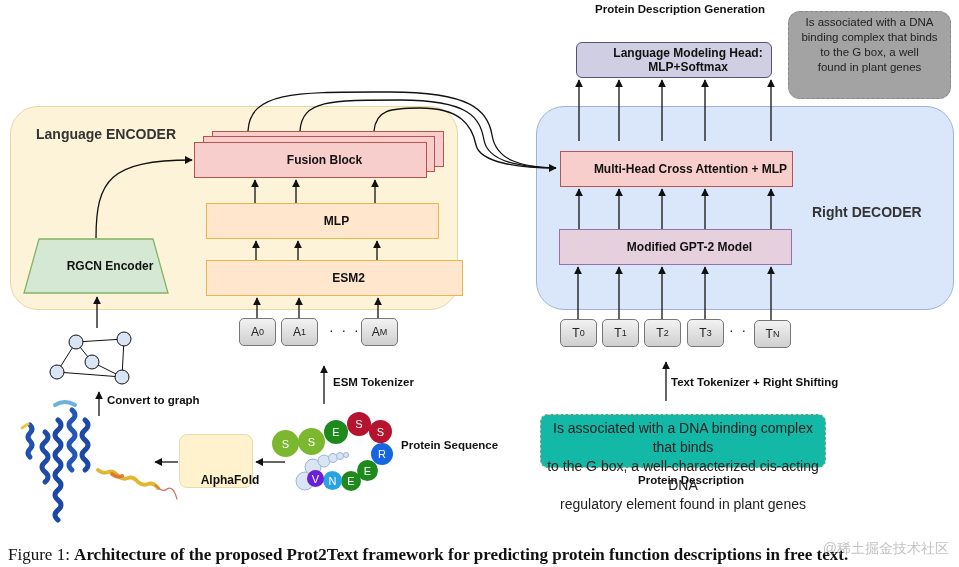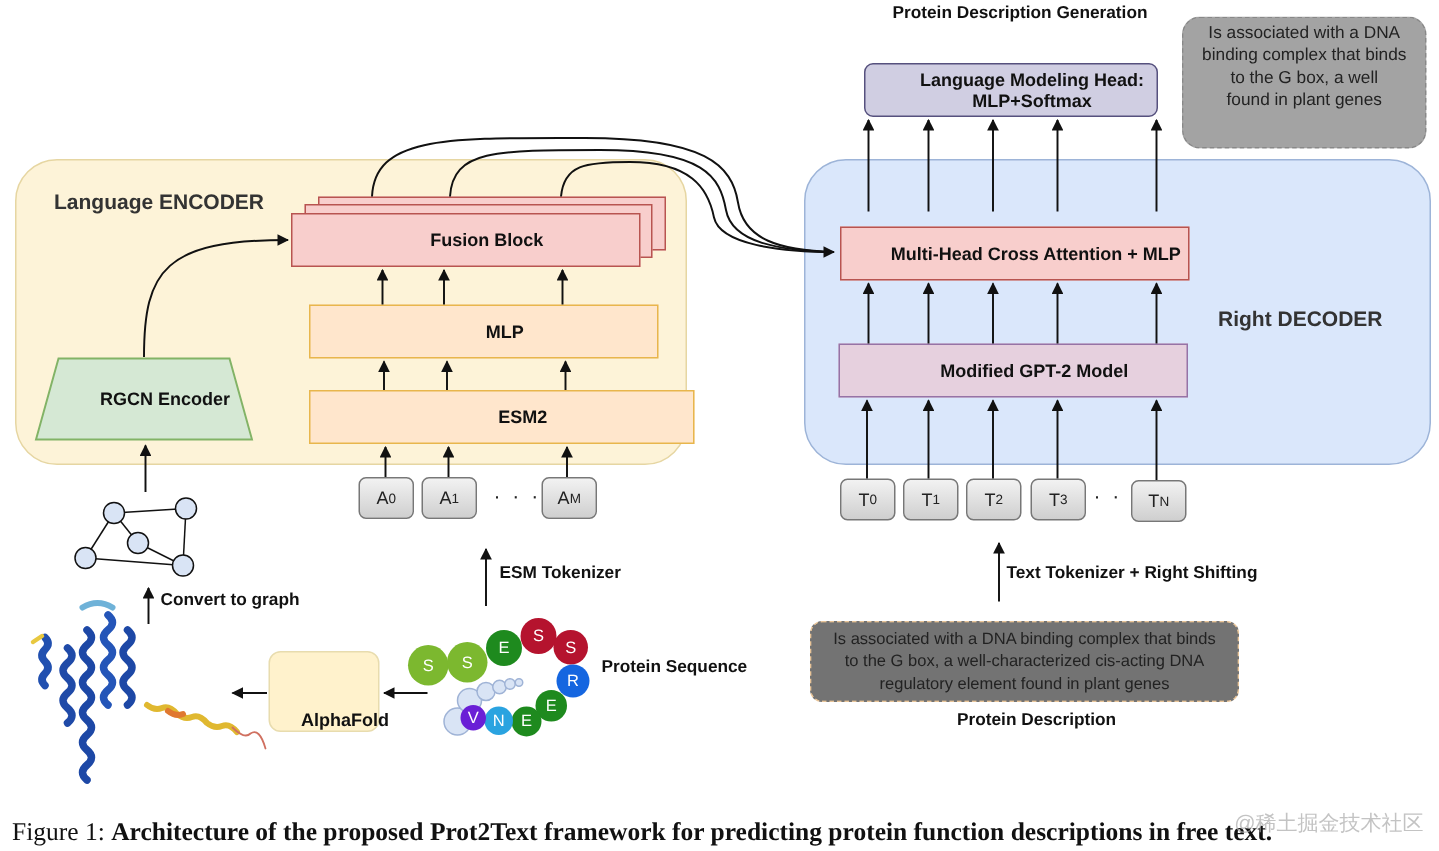--- a/index.html
+++ b/index.html
@@ -15,21 +15,21 @@
   .mlp { background:#ffe6cc; border:1.5px solid #e8b64c; }
   .esm { background:#ffe6cc; border:1.5px solid #e8b64c; }
   .cross { background:#f8cecc; border:1.5px solid #b85450; }
   .gpt { background:#e6d0de; border:1.5px solid #9673a6; }
   .lmhead { background:#d0cee2; border:1.5px solid #56517e; border-radius:6px; line-height:1.2; }
   .alpha { background:#fff2cc; border:1.5px solid #e8dcae; border-radius:8px; font-size:12px; }
   .token { position:absolute; width:37px; height:28px; background:linear-gradient(#f2f2f2,#cfcfcf); border:1.2px solid #777; border-radius:5px; box-sizing:border-box; display:flex; align-items:center; justify-content:center; font-size:12px; color:#222; }
   .token sub { font-size:9px; }
   .dots { position:absolute; font-size:14px; letter-spacing:2px; color:#222; }
   .label { position:absolute; font-weight:bold; font-size:11.5px; white-space:nowrap; }
-  .desc-box { position:absolute; left:540px; top:414px; width:286px; height:54px; background:#737373; border:1px dashed #e8c498; border-radius:8px; font-size:11px; text-align:center; line-height:1.35; box-sizing:border-box; padding-top:4px; color:#222; }
+  .desc-box { position:absolute; left:540px; top:414px; width:286px; height:54px; background:#14b8a6; border:1px dashed #e8c498; border-radius:8px; font-size:14px; text-align:center; line-height:1.35; box-sizing:border-box; padding-top:4px; color:#222; }
   .out-box { position:absolute; left:788px; top:11px; width:163px; height:88px; background:#a3a3a3; border:1.3px dashed #888; border-radius:12px; font-size:11.5px; text-align:center; line-height:1.3; box-sizing:border-box; padding-top:3px; color:#222; }
   .out-box span, .desc-box span { display:block; }
   .gen-title { position:absolute; left:570px; top:2px; width:220px; text-align:center; font-weight:bold; font-size:11.5px; line-height:1.3; }
   .caption { position:absolute; left:8px; top:545px; font-family:"Liberation Serif", serif; font-size:17px; white-space:nowrap; color:#111; }
   .caption b { font-weight:bold; }
   .watermark { position:absolute; right:10px; top:540px; font-size:14px; color:rgba(170,170,170,0.7); }
   svg.overlay { position:absolute; left:0; top:0; width:959px; height:567px; pointer-events:none; }
   .aa-circle { position:absolute; border-radius:50%; display:flex; align-items:center; justify-content:center; color:#fff; font-size:11px; box-sizing:border-box; }
 </style>
 </head>

